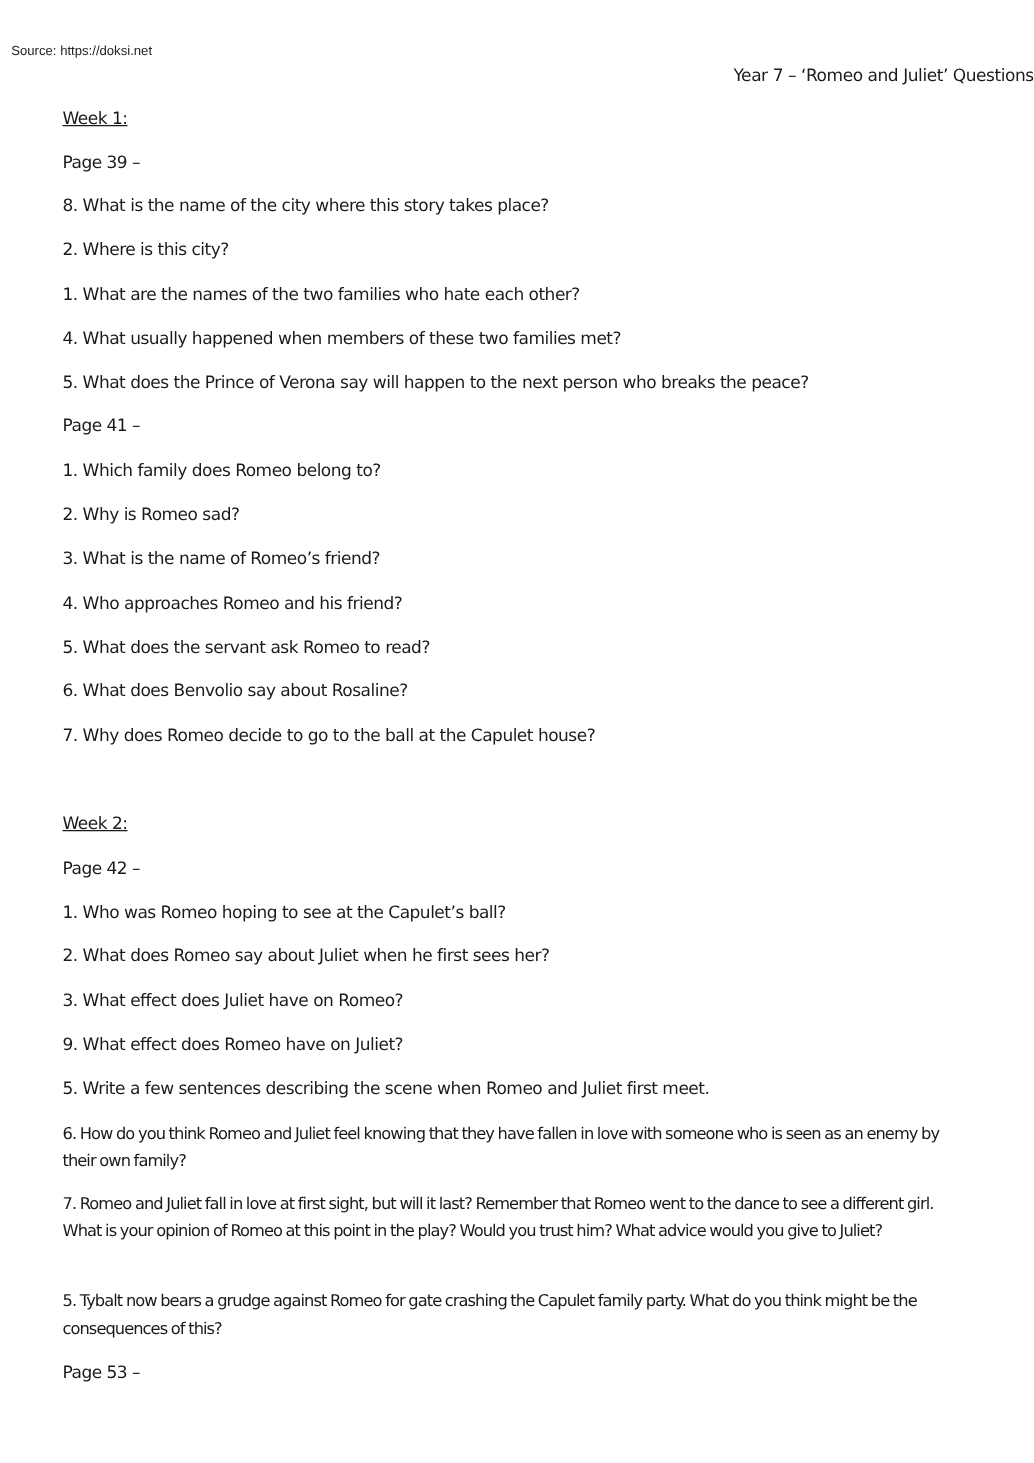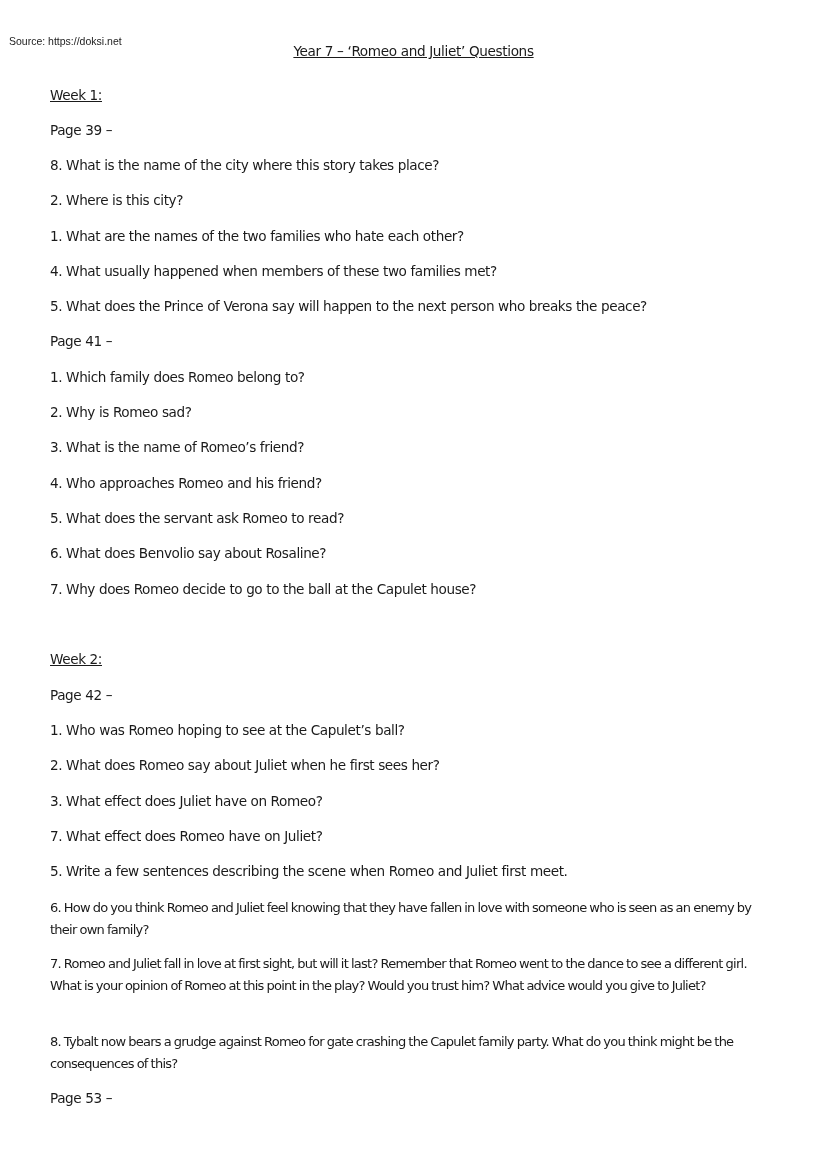--- a/index.html
+++ b/index.html
@@ -7,22 +7,22 @@
       width: 827px; height: 1170px; position: relative; overflow: hidden;
       font-family: "Liberation Sans", sans-serif; color: #1a1a1a;
     }
     .source {
       position: absolute; left: 9px; top: 19px;
       font-size: 10.5px; color: #222;
       font-family: "Liberation Sans", sans-serif;
       margin-top: 16px;
     }
     .title {
-      position: absolute; left: 0; width: 827px; top: 43px;
-      text-align: center; font-size: 13.6px; text-decoration: underline;
+      position: absolute; left: 0; width: 827px; top: 53px;
+      text-align: right; font-size: 13.6px; 
       font-family: "DejaVu Sans", sans-serif; letter-spacing: -0.35px;
     }
     .line {
       position: absolute; left: 50px; font-size: 13.6px;
       font-family: "DejaVu Sans", sans-serif; letter-spacing: -0.4px;
       white-space: nowrap;
     }
     .wrap {
       position: absolute; left: 50px; width: 730px; font-size: 13px;
       font-family: "DejaVu Sans", sans-serif; letter-spacing: -0.75px;
@@ -51,19 +51,19 @@
 <div class="line" style="top:475px">4. Who approaches Romeo and his friend?</div>
 <div class="line" style="top:510px">5. What does the servant ask Romeo to read?</div>
 <div class="line" style="top:545px">6. What does Benvolio say about Rosaline?</div>
 <div class="line" style="top:581px">7. Why does Romeo decide to go to the ball at the Capulet house?</div>
 
 <div class="line u" style="top:651px">Week 2:</div>
 <div class="line" style="top:687px">Page 42 –</div>
 <div class="line" style="top:722px">1. Who was Romeo hoping to see at the Capulet’s ball?</div>
 <div class="line" style="top:757px">2. What does Romeo say about Juliet when he first sees her?</div>
 <div class="line" style="top:793px">3. What effect does Juliet have on Romeo?</div>
-<div class="line" style="top:828px">7. What effect does Romeo have on Juliet?</div>
+<div class="line" style="top:828px">9. What effect does Romeo have on Juliet?</div>
 <div class="line" style="top:863px">5. Write a few sentences describing the scene when Romeo and Juliet first meet.</div>
 <div class="wrap" style="top:897px">6. How do you think Romeo and Juliet feel knowing that they have fallen in love with someone who is seen as an enemy by their own family?</div>
 <div class="wrap" style="top:953px">7. Romeo and Juliet fall in love at first sight, but will it last? Remember that Romeo went to the dance to see a different girl.  What is your opinion of Romeo at this point in the play? Would you trust him?  What advice would you give to Juliet?</div>
-<div class="wrap" style="top:1031px">8. Tybalt now bears a grudge against Romeo for gate crashing the Capulet family party.  What do you think might be the consequences of this?</div>
+<div class="wrap" style="top:1031px">5. Tybalt now bears a grudge against Romeo for gate crashing the Capulet family party.  What do you think might be the consequences of this?</div>
 
 <div class="line" style="top:1090px">Page 53 –</div>
 
 </body></html>

